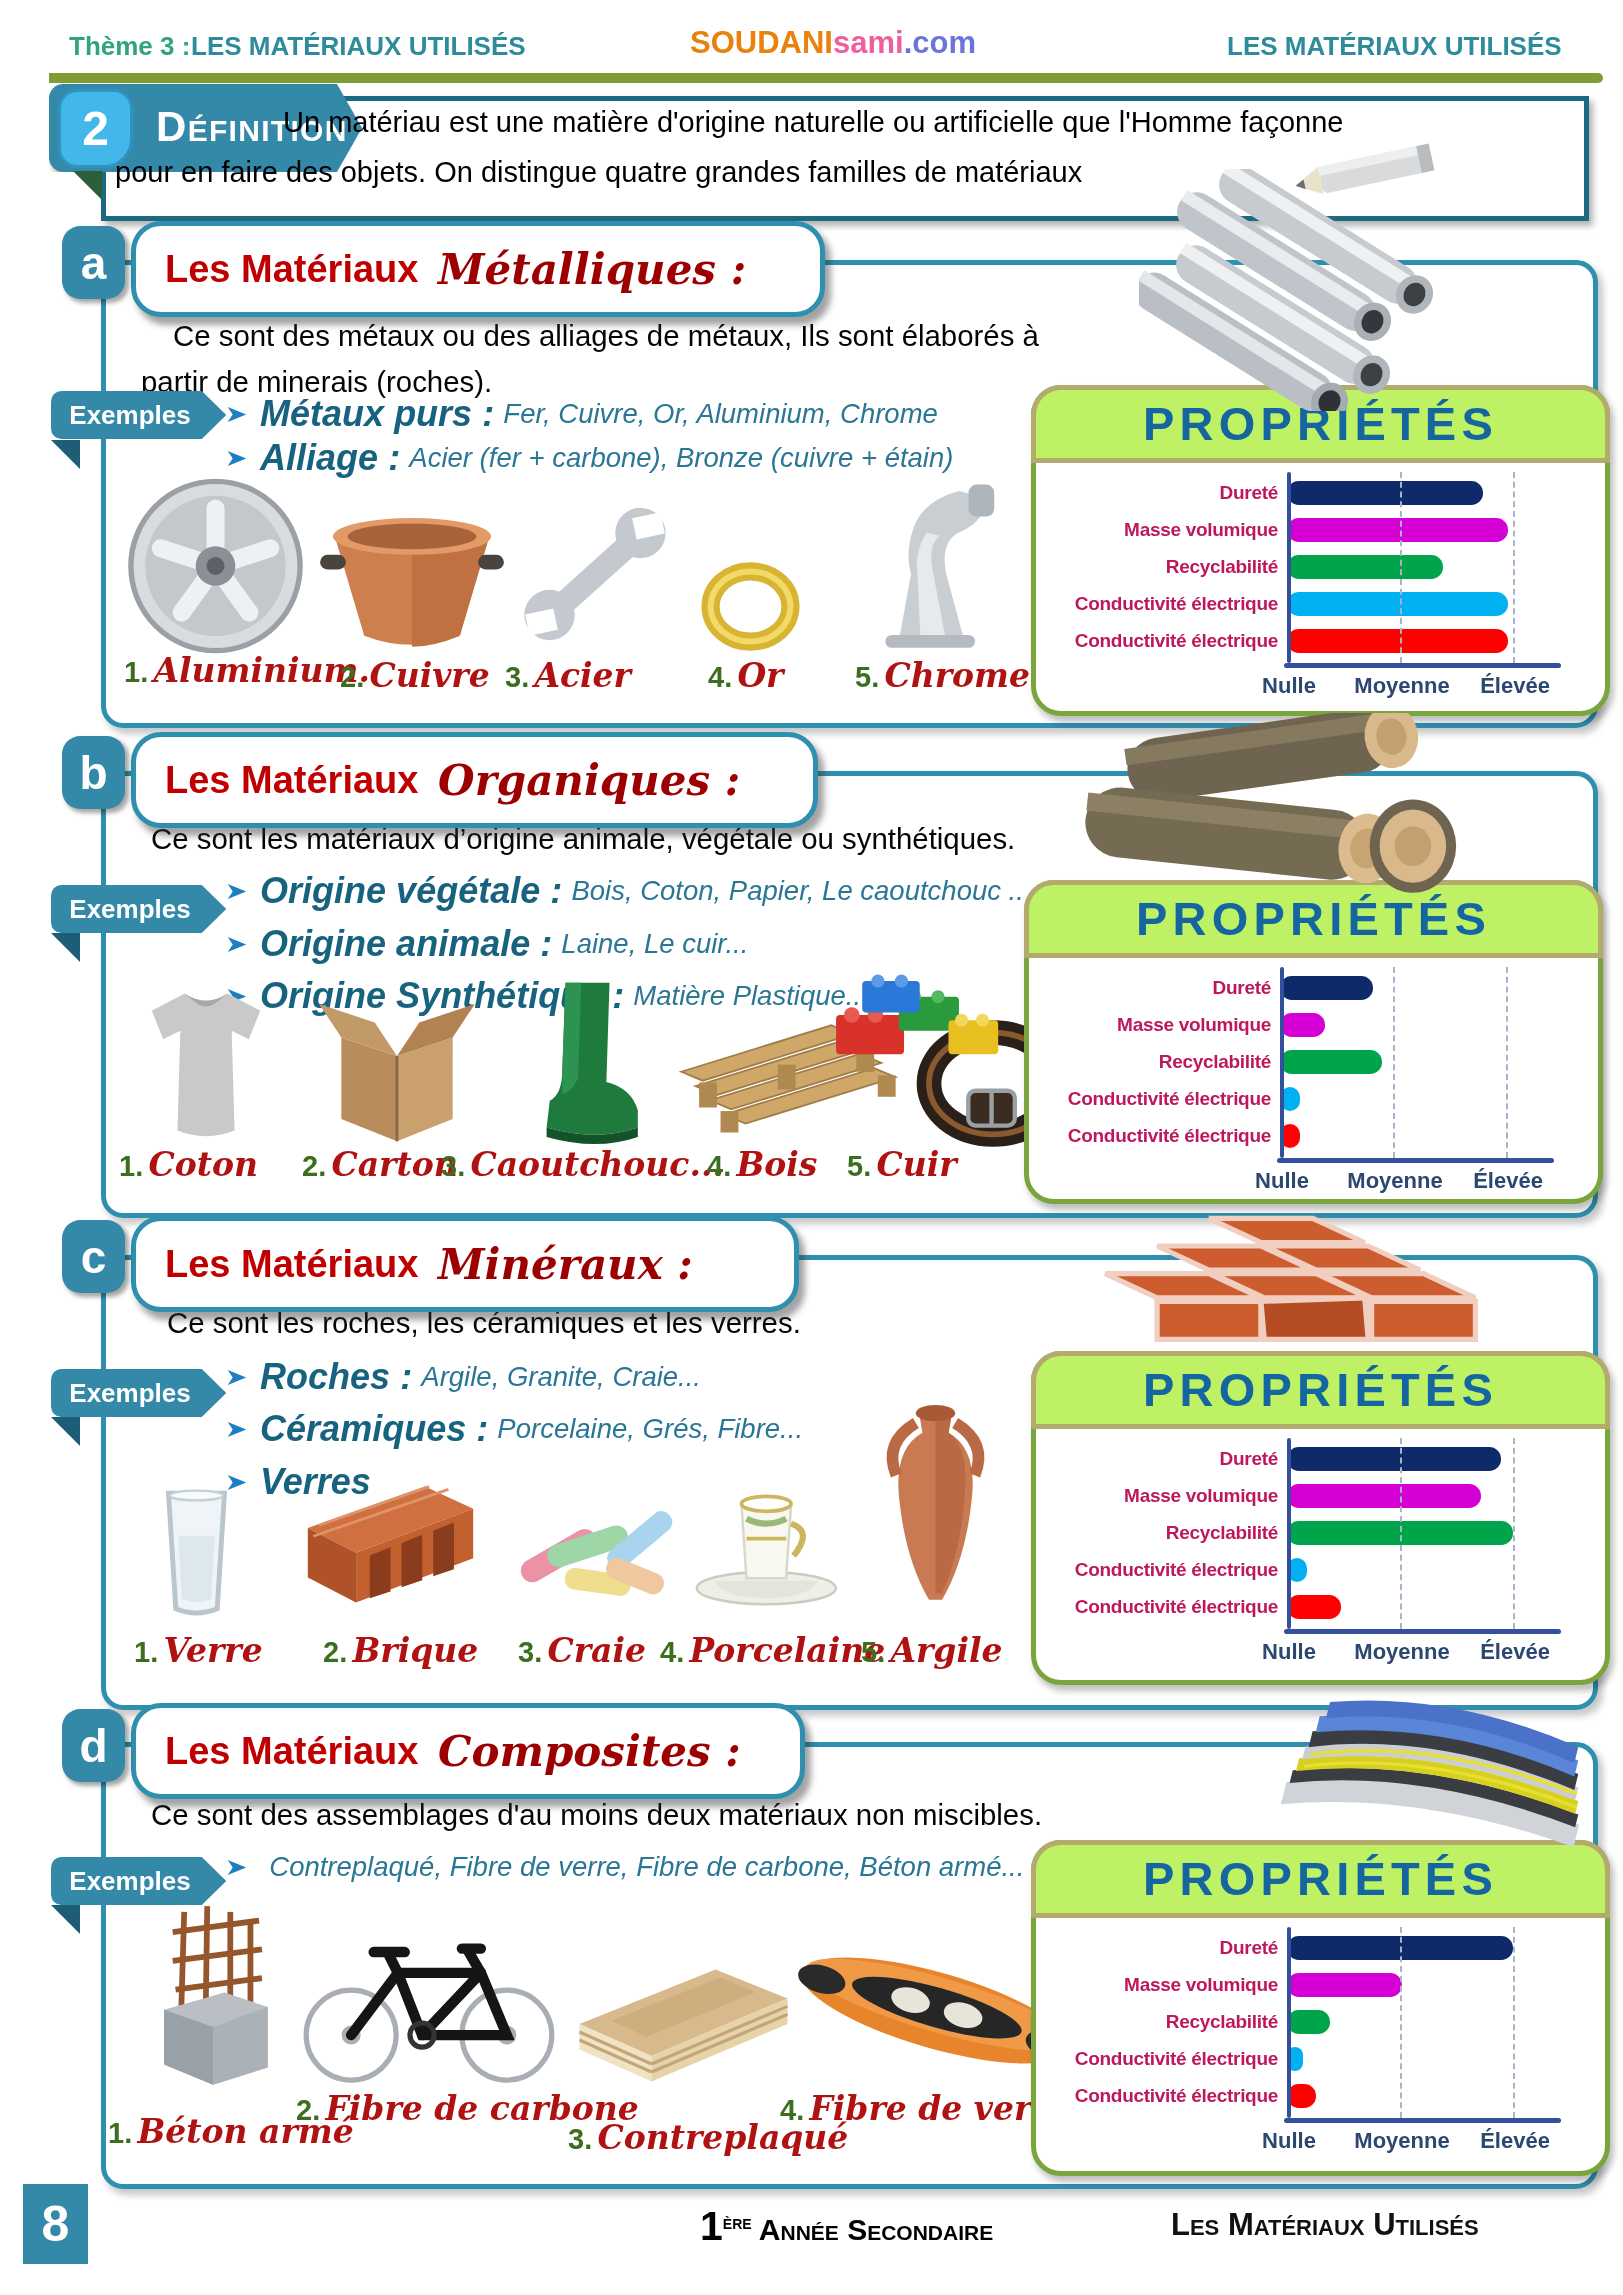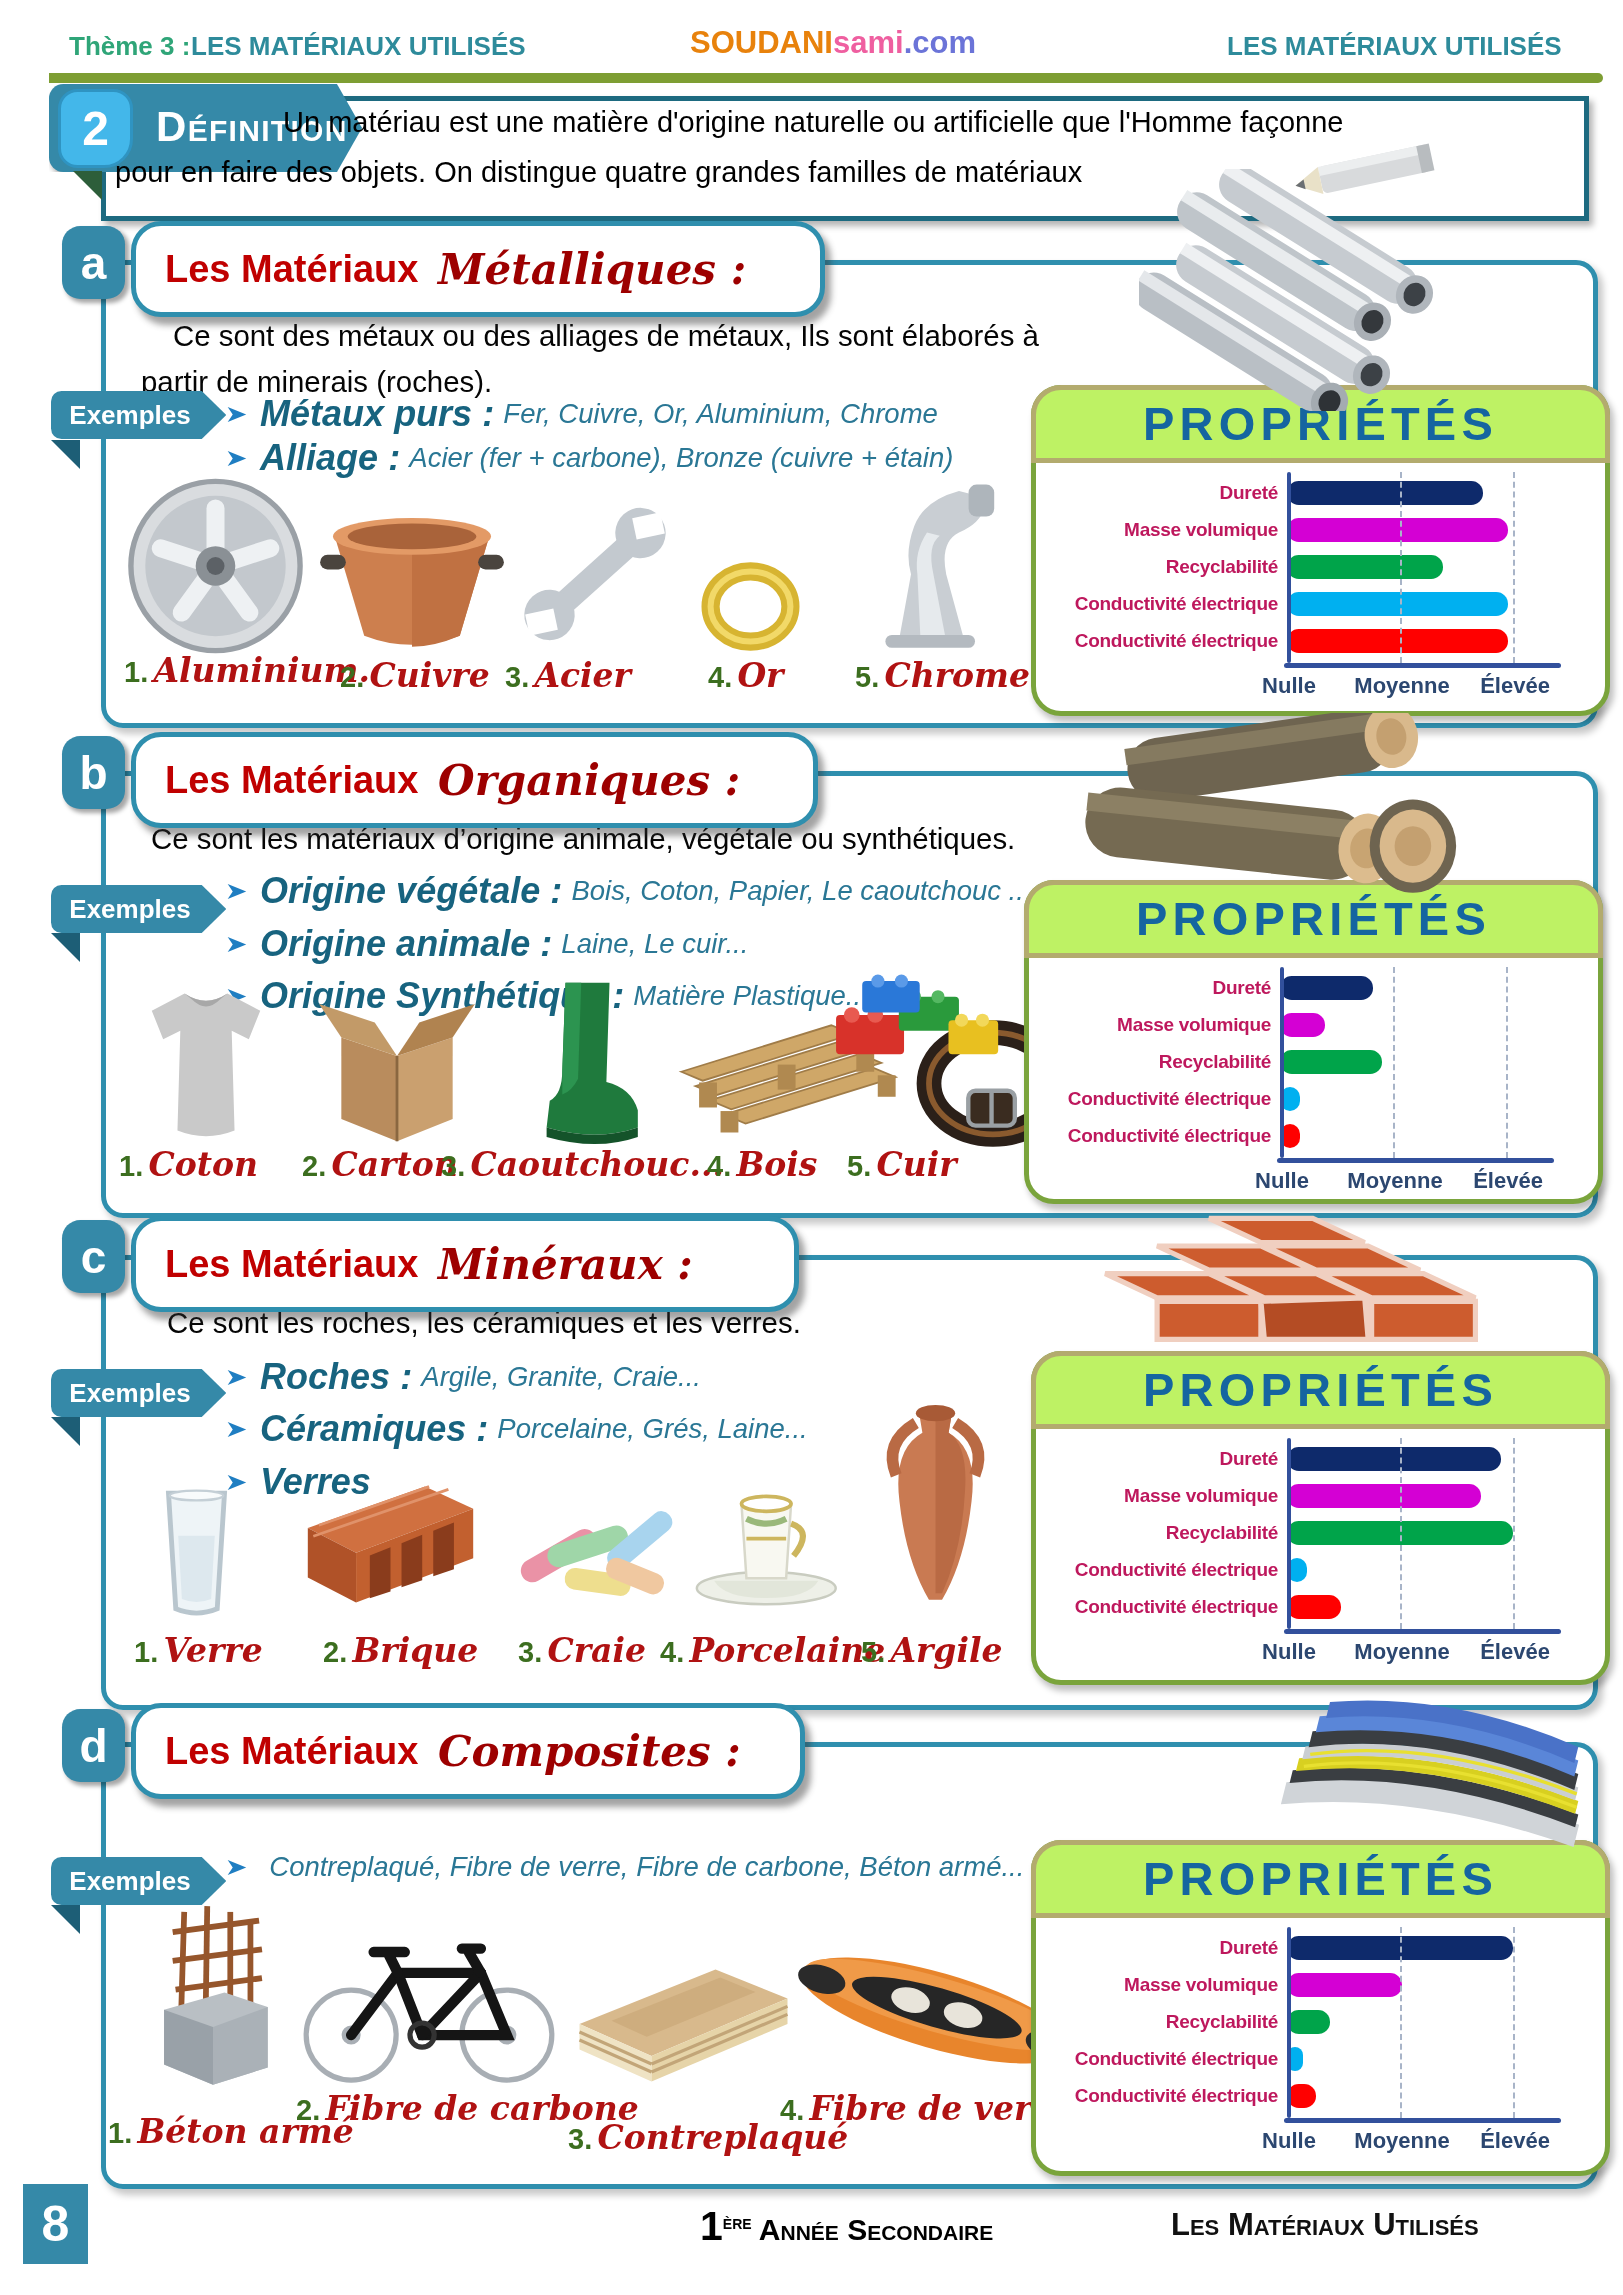--- a/index.html
+++ b/index.html
@@ -456,21 +456,21 @@
         <path d="M2 3 L24 12 L2 21 L8 12 Z" fill="#1f7ec2"></path>
       </svg>
     <span class="bstrong">Roches :</span>
     <span class="brest">Argile, Granite, Craie...</span>
   </div>
   <div class="abs bullet" style="left:226px;top:1408px">
     <svg class="barrow" viewBox="0 0 28 24">
         <path d="M2 3 L24 12 L2 21 L8 12 Z" fill="#1f7ec2"></path>
       </svg>
     <span class="bstrong">Céramiques :</span>
-    <span class="brest">Porcelaine, Grés, Laine...</span>
+    <span class="brest">Porcelaine, Grés, Fibre...</span>
   </div>
   <div class="abs bullet" style="left:226px;top:1461px">
     <svg class="barrow" viewBox="0 0 28 24">
         <path d="M2 3 L24 12 L2 21 L8 12 Z" fill="#1f7ec2"></path>
       </svg>
     <span class="bstrong">Verres</span>
     <span class="brest"></span>
   </div>
 
   <div class="abs item" style="left:141px;top:1487px;width:111px;height:134px">
@@ -601,20 +601,21 @@
   </div>
 
   <div class="abs frame" style="left:101px;top:1742px;width:1487px;height:437px"></div>
   <div class="abs badge" style="left:62px;top:1709px">
       <span>d</span>
     </div>
   <div class="abs title-box" style="left:131px;top:1703px;width:628px">
     <span class="tprefix">Les Matériaux</span>
     <span class="tname">Composites :</span>
   </div>
+  <span class="abs desc" style="left:151px;top:1798px">Ce sont des assemblages d'au moins deux matériaux non miscibles.</span>
   <div class="abs exemples" style="left:51px;top:1857px">
       <span>Exemples</span>
     </div>
   <div class="abs fold2" style="left:51px;top:1905px"></div>
   <div class="abs bullet" style="left:226px;top:1851px">
     <svg class="barrow" viewBox="0 0 28 24">
         <path d="M2 3 L24 12 L2 21 L8 12 Z" fill="#1f7ec2"></path>
       </svg>
     <span class="bstrong"></span>
     <span class="brest">Contreplaqué, Fibre de verre, Fibre de carbone, Béton armé...</span>

